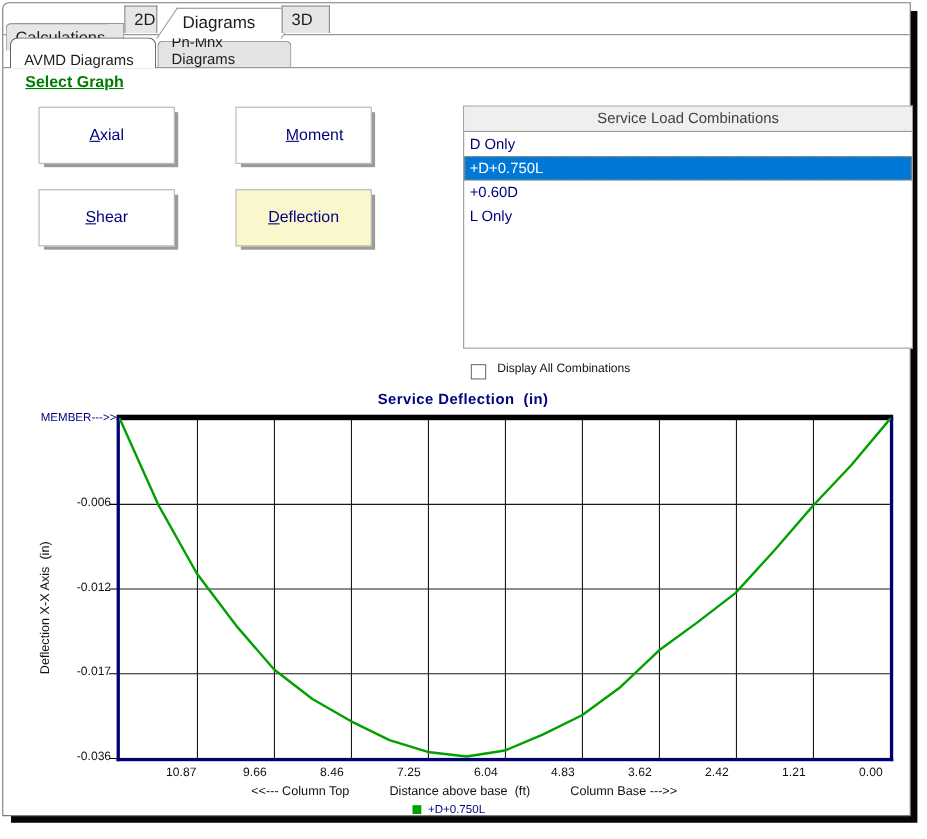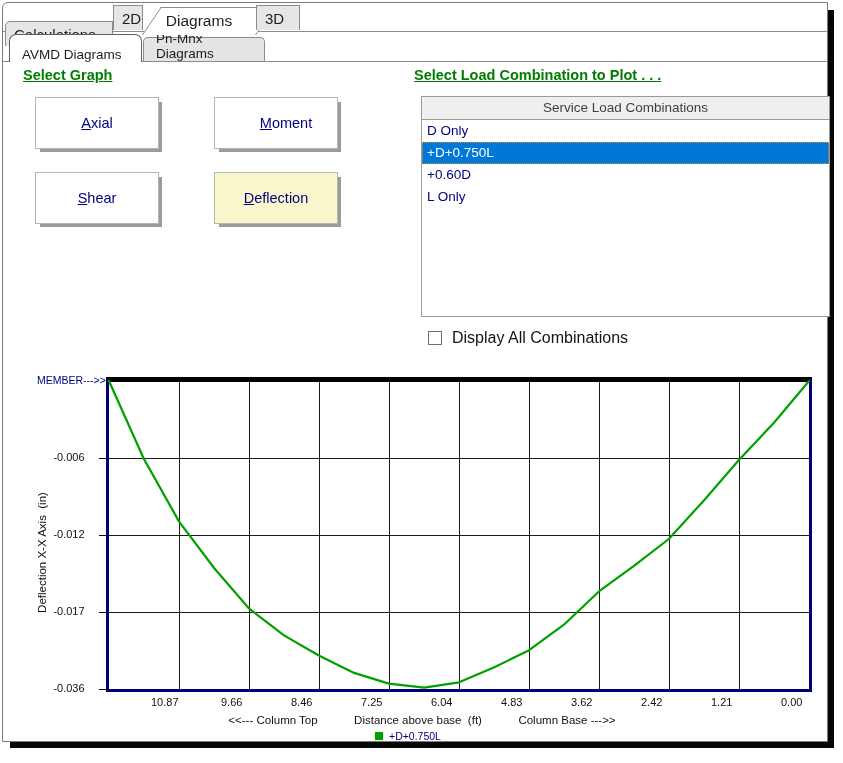--- a/index.html
+++ b/index.html
@@ -46,30 +46,30 @@
   .listbox{position:absolute;left:418px;top:93px;width:409px;height:221px;background:#fff;
         border:1px solid #9a9a9a;box-sizing:border-box;}
   .list-header{height:22px;line-height:22px;text-align:center;background:#efefef;
         border-bottom:1px solid #9a9a9a;color:#3f3f3f;font-size:13.5px;}
   .list-item{height:22px;line-height:22px;padding-left:5px;color:#00007f;font-size:13.5px;
         cursor:default;}
   .list-item.selected{color:#fff;outline:1px dotted #cf8e36;outline-offset:-1px;}
   
   .chk{position:absolute;left:425px;top:328px;width:12px;height:12px;background:#fff;
         border:1px solid #707070;cursor:default;}
-  .chk-label{position:absolute;left:449px;top:326px;font-size:16px;color:#141414;}
+  .chk-label{position:absolute;left:449px;top:326px;font-size:11px;color:#141414;}
   
   .chart{position:absolute;left:0;top:350px;width:824px;height:388px;}
   .chart svg{position:absolute;left:0;top:0;}
   .chart-title{position:absolute;left:118px;top:2px;width:600px;text-align:center;
         font-size:13.5px;font-weight:bold;color:#00007f;letter-spacing:.4px;white-space:pre;}
   .member-label{position:absolute;left:34px;top:21px;font-size:10.5px;color:#00007f;}
   .y-axis-title{position:absolute;left:-60px;top:192px;width:200px;height:15px;text-align:center;
         font-size:11.5px;color:#111;transform:rotate(-90deg);white-space:pre;}
-  .ytick{position:absolute;left:34px;width:64px;text-align:center;font-size:11px;color:#111;}
+  .ytick{position:absolute;left:34px;width:64px;text-align:right;font-size:11px;color:#111;}
   .xtick{position:absolute;width:56px;text-align:left;font-size:11px;color:#111;top:343px;}
   .xfoot{position:absolute;top:361px;font-size:11.5px;color:#111;text-align:center;white-space:pre;}
   .foot-top{left:180px;width:180px;}
   .foot-dist{left:298px;width:234px;}
   .foot-base{left:468px;width:192px;}
   .legend{position:absolute;top:377px;left:372px;display:flex;align-items:center;}
   .legend-swatch{width:8px;height:8px;margin-right:6px;}
   .legend-label{font-size:10.5px;color:#00007f;}
 </style>
 </head>
@@ -96,21 +96,20 @@
     <div class="sub-tabs">
       <div class="stab stab-active">
         <span>AVMD Diagrams</span>
       </div>
       <div class="stab stab-idle">
         <span>Pn-Mnx Diagrams</span>
       </div>
     </div>
 
     <div class="section-heading" style="left:20px;top:64px;">Select Graph</div>
-    <div class="section-heading" style="left:411px;top:64px;">Select Load Combination to Plot . . .</div>
 
     <button class="gbtn gbtn-axial">
       <span><span class="hotkey">A</span><span>xial</span></span>
     </button>
     <button class="gbtn gbtn-moment">
       <span><span class="hotkey">M</span><span>oment</span></span>
     </button>
     <button class="gbtn gbtn-shear">
       <span><span class="hotkey">S</span><span>hear</span></span>
     </button>
@@ -146,20 +145,21 @@
           <line x1="96" y1="105.5" x2="106" y2="105.5" stroke="#000" stroke-width="1"></line>
           <line x1="96" y1="182.5" x2="106" y2="182.5" stroke="#000" stroke-width="1"></line>
           <line x1="96" y1="259.5" x2="106" y2="259.5" stroke="#000" stroke-width="1"></line>
           <line x1="96" y1="336.5" x2="106" y2="336.5" stroke="#000" stroke-width="1"></line>
           <rect x="103" y="24" width="706" height="5" fill="#000000"></rect>
           <rect x="103" y="26" width="3" height="313" fill="#000070"></rect>
           <rect x="806" y="26" width="3" height="313" fill="#000070"></rect>
           <rect x="103" y="336" width="706" height="3" fill="#000070"></rect>
           <polyline points="106.0,28.0 140.8,105.7 176.1,168.6 211.5,215.5 246.2,255.7 281.0,282.4 315.8,302.5 351.1,319.9 385.9,330.6 421.2,334.7 456.0,329.3 490.8,314.6 526.1,297.2 560.9,271.7 596.2,238.2 631.0,212.8 665.8,186.0 701.1,147.2 735.9,107.0 771.2,69.5 806.0,28.0" fill="none" stroke="#00a000" stroke-width="2.2" stroke-linejoin="round" stroke-linecap="round"></polyline>
         </svg>
+      <div class="chart-title">Service Deflection  (in)</div>
       <div class="member-label">MEMBER---&gt;&gt;</div>
       <div class="y-axis-title">Deflection X-X Axis  (in)</div>
 
       <div class="ytick" style="top: 98px;">-0.006</div>
       <div class="ytick" style="top: 175px;">-0.012</div>
       <div class="ytick" style="top: 252px;">-0.017</div>
       <div class="ytick" style="top: 329px;">-0.036</div>
 
       <div class="xtick" style="left: 148px;">10.87</div>
       <div class="xtick" style="left: 218px;">9.66</div>

